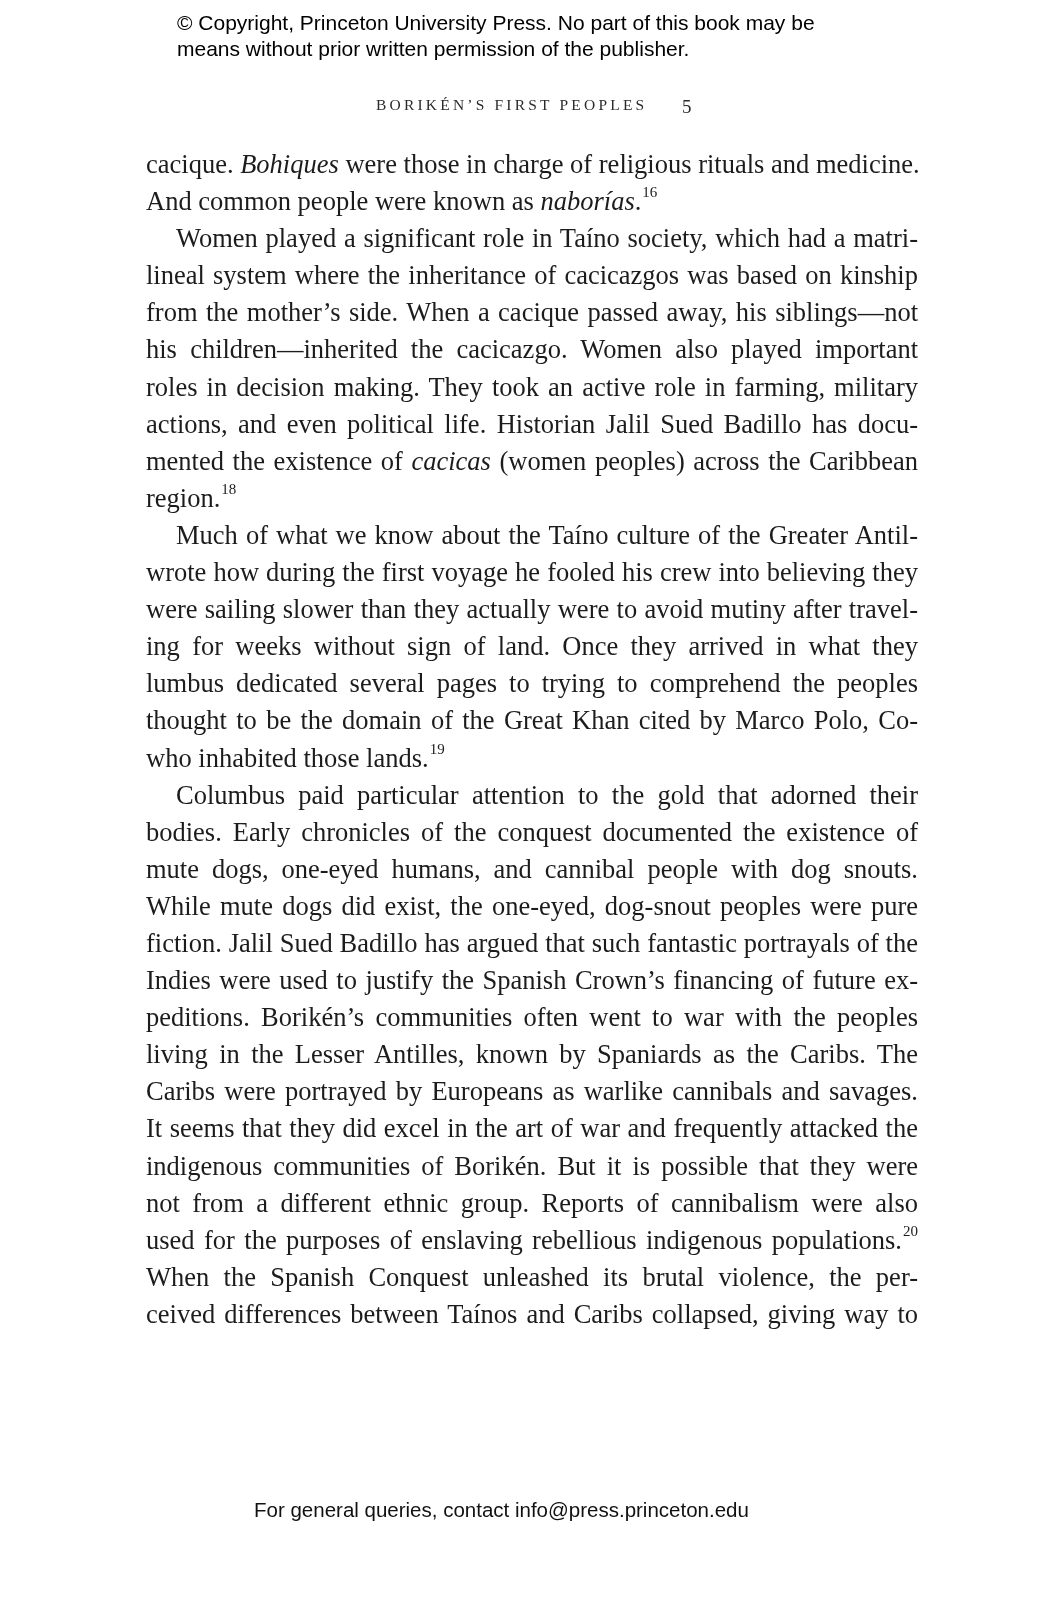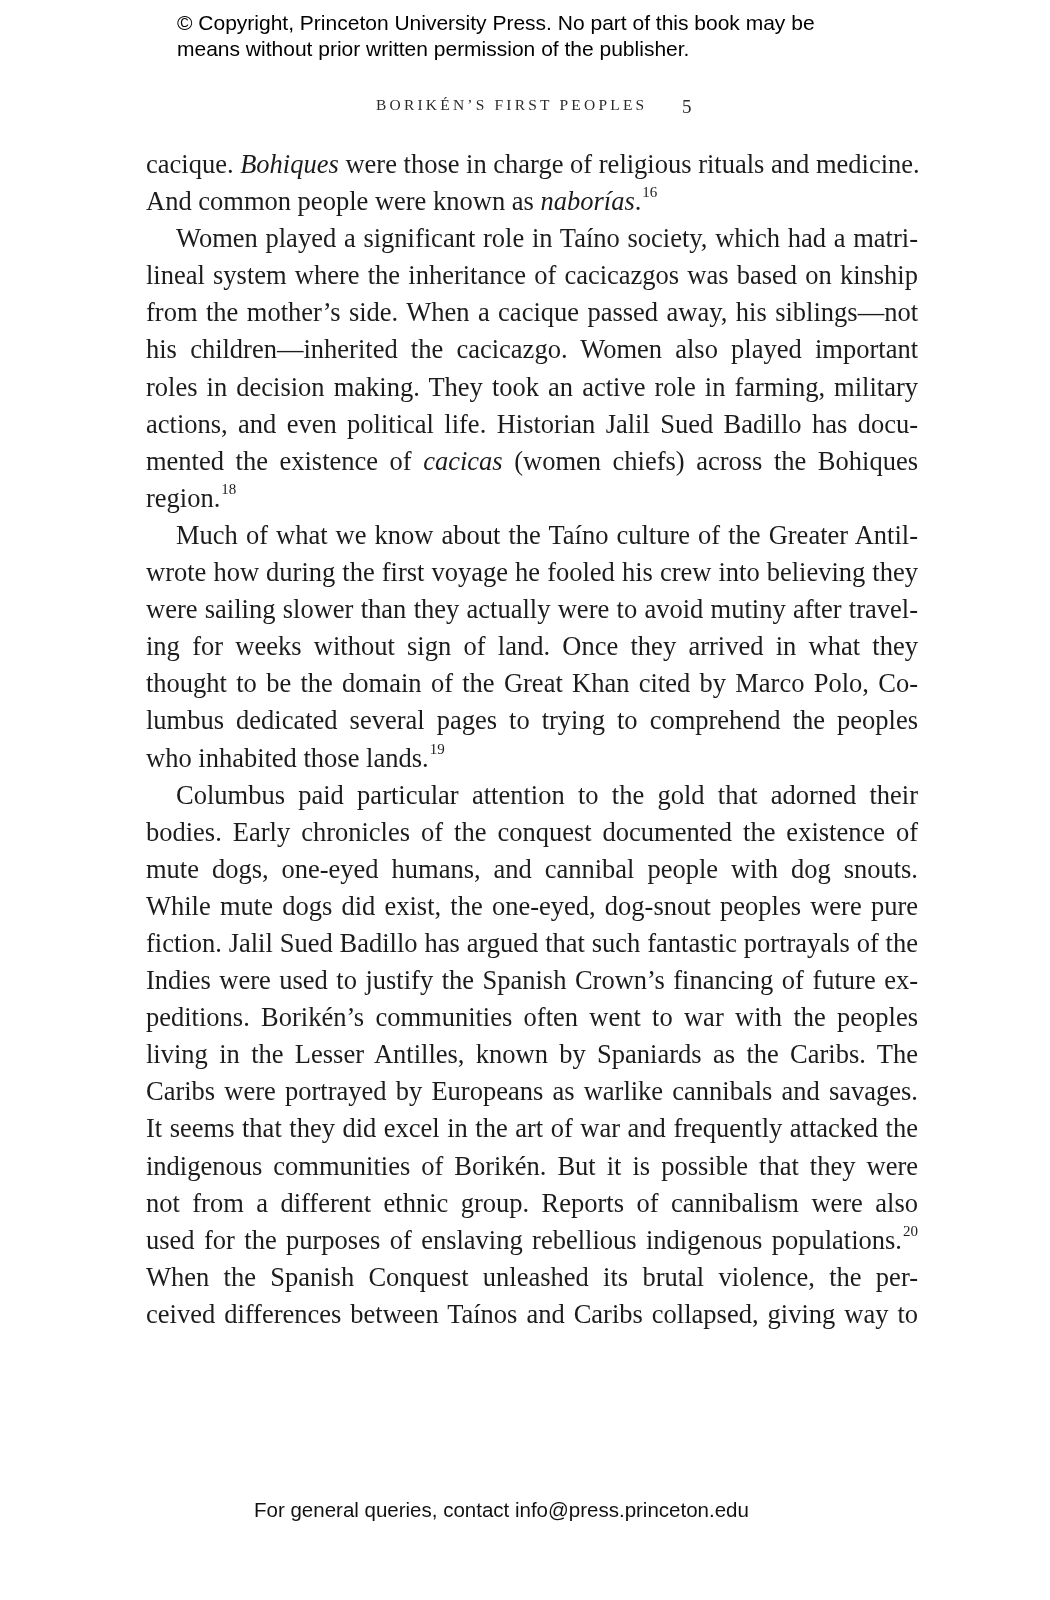--- a/index.html
+++ b/index.html
@@ -53,30 +53,30 @@
       <span class="line"><span>cacique. </span><i>Bohiques</i><span> were those in charge of religious rituals and medicine.</span></span>
       <span class="line last"><span>And common people were known as </span><i>naborías</i><span>.</span><sup>16</sup></span>
     </div>
     <div>
       <span class="line indent"><span>Women played a significant role in Taíno society, which had a matri-</span></span>
       <span class="line"><span>lineal system where the inheritance of cacicazgos was based on kinship</span></span>
       <span class="line"><span>from the mother’s side. When a cacique passed away, his siblings—not</span></span>
       <span class="line"><span>his children—inherited the cacicazgo. Women also played important</span></span>
       <span class="line"><span>roles in decision making. They took an active role in farming, military</span></span>
       <span class="line"><span>actions, and even political life. Historian Jalil Sued Badillo has docu-</span></span>
-      <span class="line"><span>mented the existence of </span><i>cacicas</i><span> (women chiefs) across the Bohiques</span></span>
+      <span class="line"><span>mented the existence of </span><i>cacicas</i><span> (women peoples) across the Caribbean</span></span>
       <span class="line last"><span>region.</span><sup>18</sup></span>
     </div>
     <div>
       <span class="line indent"><span>Much of what we know about the Taíno culture of the Greater Antil-</span></span>
       <span class="line"><span>wrote how during the first voyage he fooled his crew into believing they</span></span>
       <span class="line"><span>were sailing slower than they actually were to avoid mutiny after travel-</span></span>
       <span class="line"><span>ing for weeks without sign of land. Once they arrived in what they</span></span>
+      <span class="line"><span>lumbus dedicated several pages to trying to comprehend the peoples</span></span>
       <span class="line"><span>thought to be the domain of the Great Khan cited by Marco Polo, Co-</span></span>
-      <span class="line"><span>lumbus dedicated several pages to trying to comprehend the peoples</span></span>
       <span class="line last"><span>who inhabited those lands.</span><sup>19</sup></span>
     </div>
     <div>
       <span class="line indent"><span>Columbus paid particular attention to the gold that adorned their</span></span>
       <span class="line"><span>bodies. Early chronicles of the conquest documented the existence of</span></span>
       <span class="line"><span>mute dogs, one-eyed humans, and cannibal people with dog snouts.</span></span>
       <span class="line"><span>While mute dogs did exist, the one-eyed, dog-snout peoples were pure</span></span>
       <span class="line"><span>fiction. Jalil Sued Badillo has argued that such fantastic portrayals of the</span></span>
       <span class="line"><span>Indies were used to justify the Spanish Crown’s financing of future ex-</span></span>
       <span class="line"><span>peditions. Borikén’s communities often went to war with the peoples</span></span>

